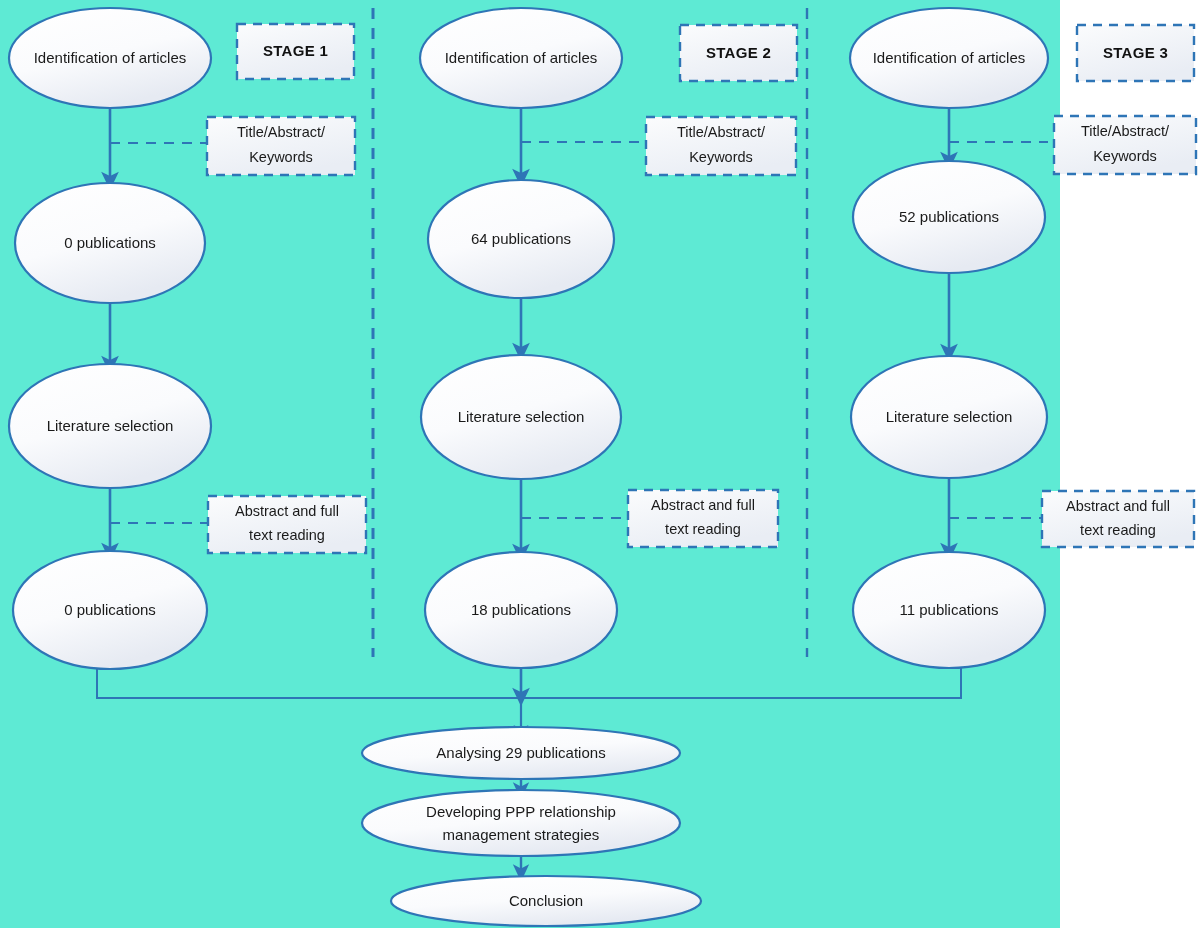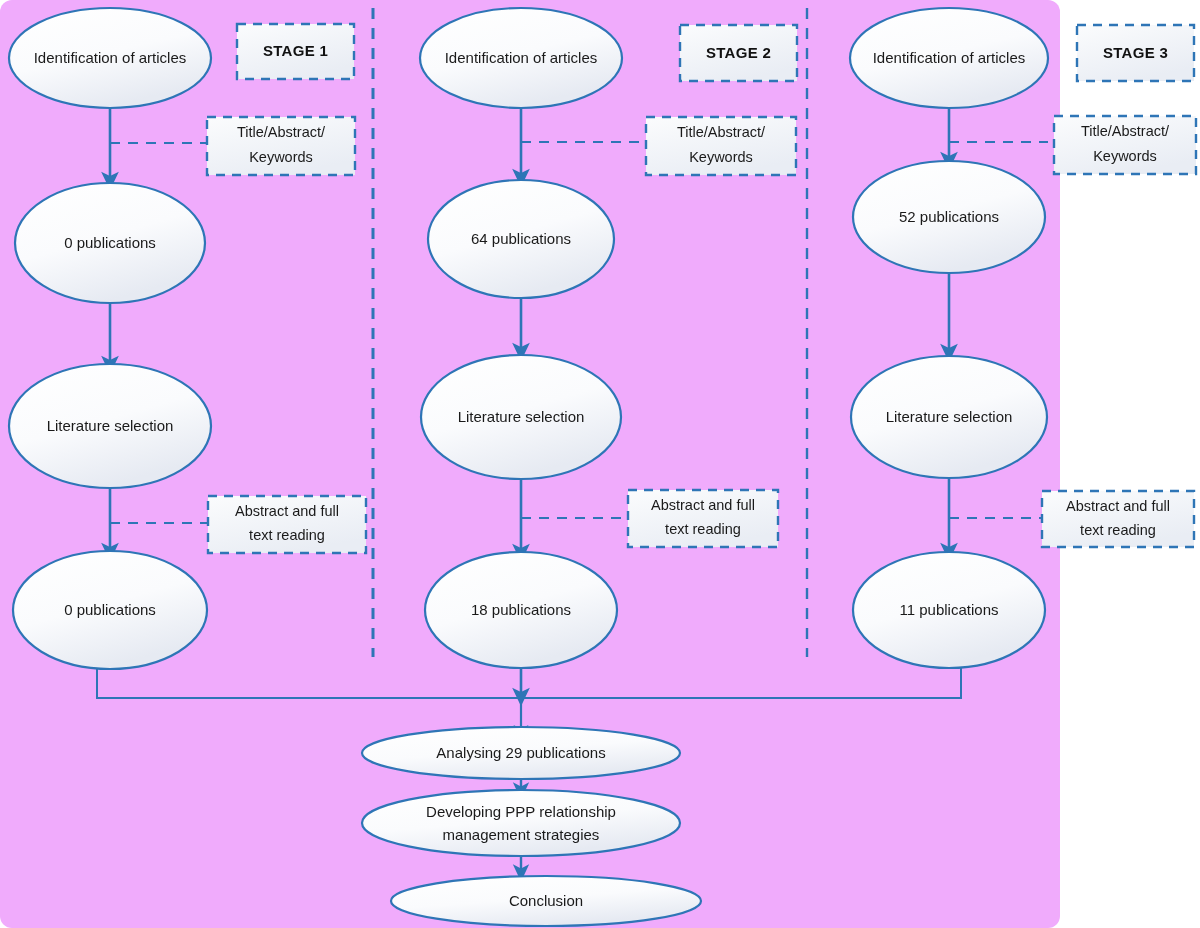--- a/index.html
+++ b/index.html
@@ -10,22 +10,21 @@
   body {
     width: 1200px;
     height: 928px;
     font-family: "Liberation Sans", sans-serif;
     overflow: hidden;
   }
   #flowchart-root {
     position: relative;
     width: 1060px;
     height: 928px;
-    background: #f0abfc;
-    border-radius: 12px;
+    background: #5eead4;
   }
   svg.canvas {
     position: absolute;
     top: 0;
     left: 0;
     width: 1200px;
     height: 928px;
   }
   .node-text {
     font-family: "Liberation Sans", sans-serif;

